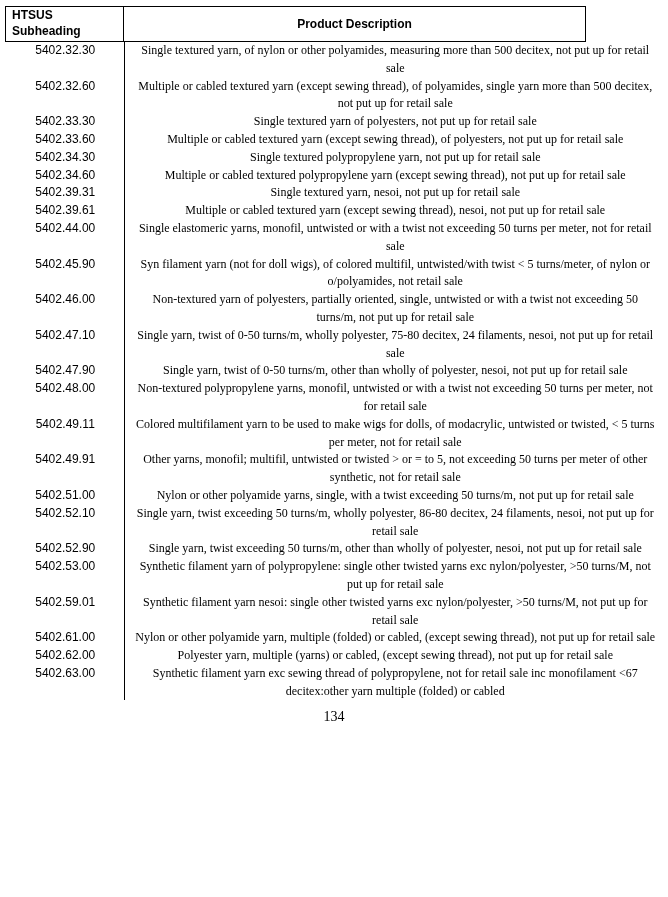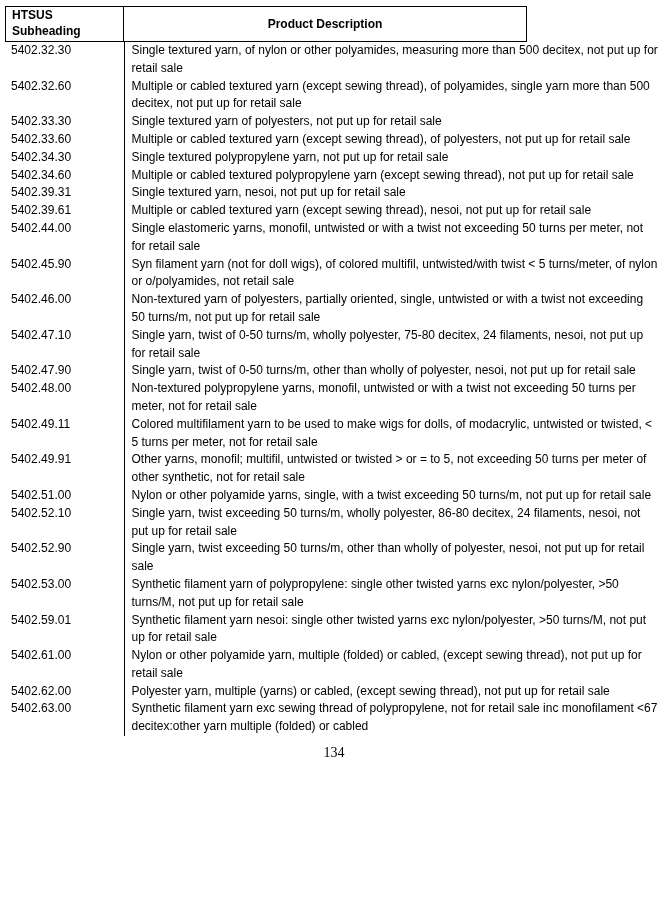--- a/index.html
+++ b/index.html
@@ -20,21 +20,21 @@
   }
   .table {
     width: 658px;
     margin: 0 auto 0 5px;
   }
   
   .thead {
     display: flex;
     border: 1.5px solid #000;
     box-sizing: border-box;
-    width: 522px;
+    width: 581px;
   }
   .thead .c1 {
     width: 117px;
     box-sizing: border-box;
     padding: 1px 4px 2px 6px;
     font-weight: bold;
     font-size: 12px;
     line-height: 15.5px;
   }
   .thead .c2 {
@@ -46,35 +46,37 @@
     justify-content: center;
     font-weight: bold;
     font-size: 12px;
   }
   
   .tbody {
     width: 658px;
   }
   .row {
     display: flex;
+    text-align: center;
   }
   .row .c1 {
     width: 118.5px;
     box-sizing: border-box;
     padding: 0 4px 0 6px;
     font-size: 12px;
     line-height: 17.8px;
   }
   .row .c2 {
     flex: 1;
     border-left: 1.5px solid #000;
     box-sizing: border-box;
     padding: 0 4px 0 7px;
     font-size: 12px;
     line-height: 17.8px;
+    font-family: Liberation Serif, serif;
   }
   .pageno {
     text-align: center;
     margin-top: 9px;
     font-family: Liberation Serif, serif;
     font-size: 14px;
   }
 </style>
 </head>
 <body>

